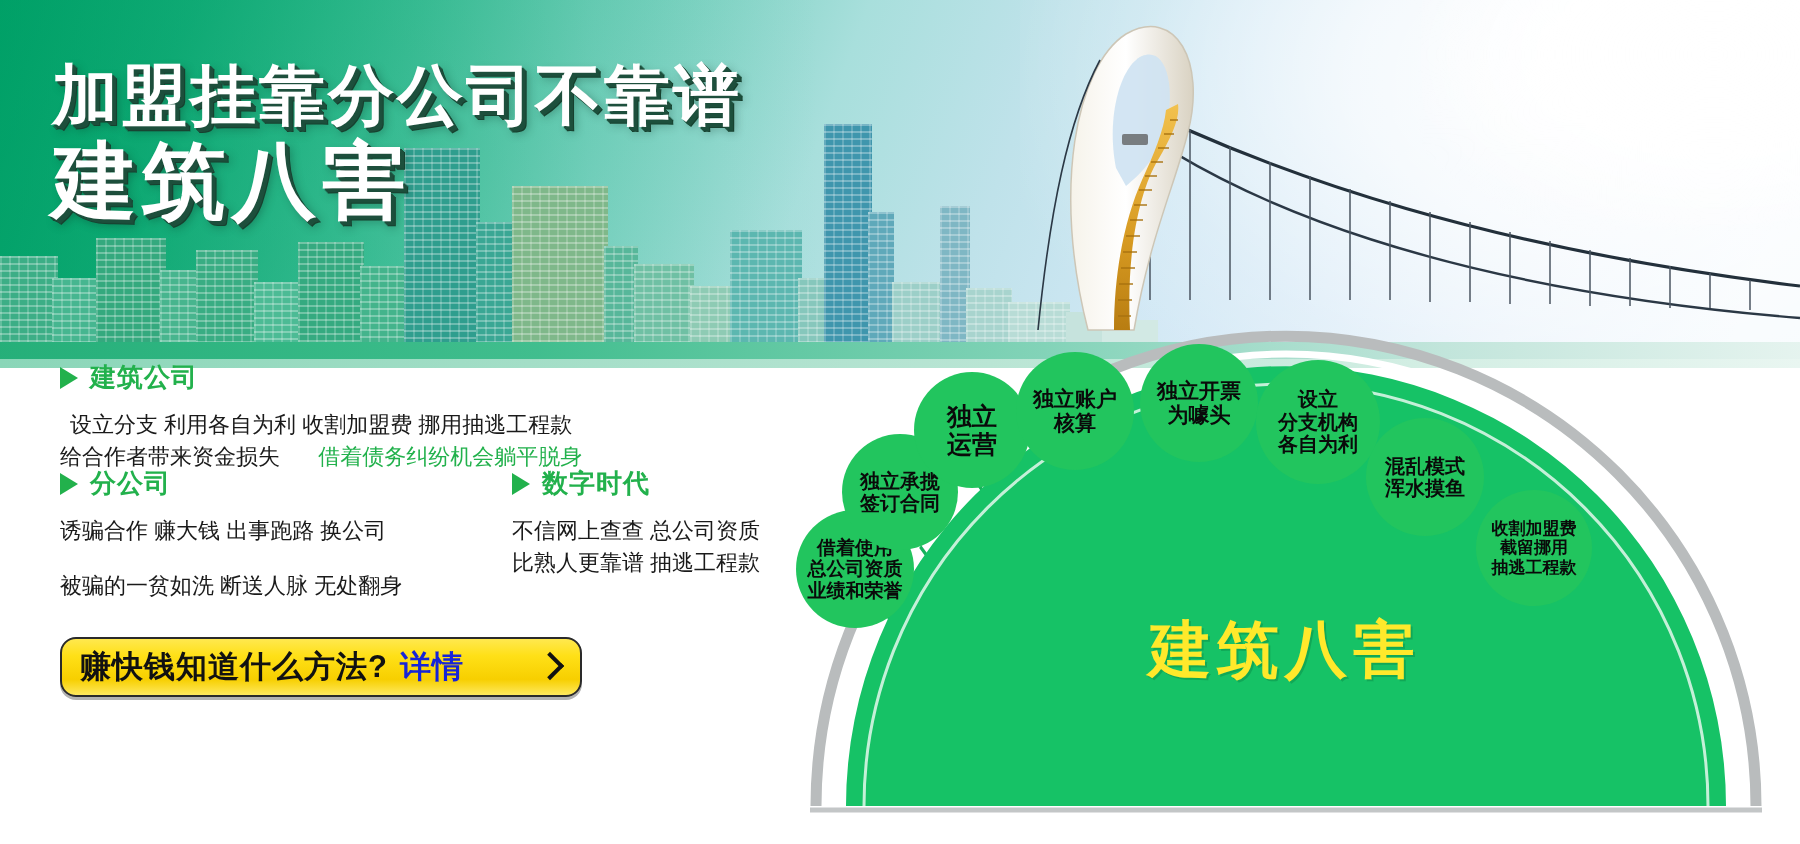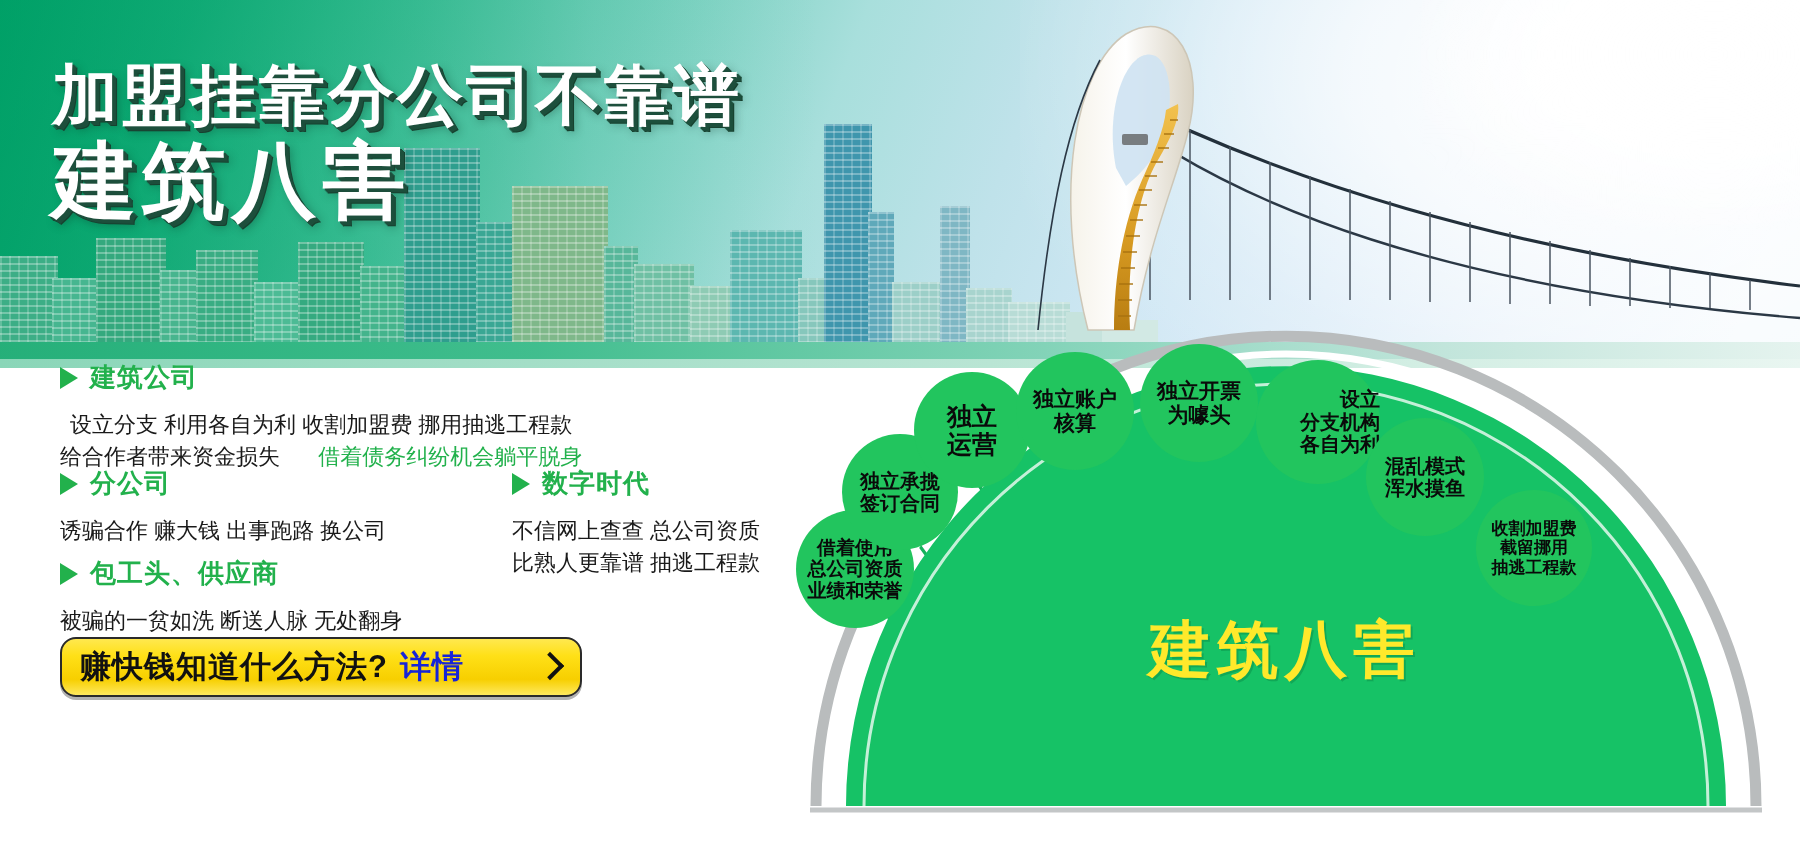--- a/index.html
+++ b/index.html
@@ -316,24 +316,20 @@
       <div class="sec-head">
         <span class="tri"></span>
         <span>分公司</span>
       </div>
       <div class="sec-body">
         <div>诱骗合作 赚大钱    出事跑路 换公司</div>
       </div>
     </div>
 
     <div class="sec" id="sec-contractor">
-      <div class="sec-head">
-        <span class="tri"></span>
-        <span>包工头、供应商</span>
-      </div>
       <div class="sec-body">
         <div>被骗的一贫如洗  断送人脉  无处翻身</div>
       </div>
     </div>
 
     <div class="sec" id="sec-digital">
       <div class="sec-head">
         <span class="tri"></span>
         <span>数字时代</span>
       </div>
@@ -397,21 +393,21 @@
     <div class="bubble" style="left:226px; top:22px; width:118px; height:118px; font-size:21px;">
       <span>独立账户</span>
       <span>核算</span>
     </div>
 
     <div class="bubble" style="left:350px; top:14px; width:118px; height:118px; font-size:21px;">
       <span>独立开票</span>
       <span>为噱头</span>
     </div>
 
-    <div class="bubble" style="left:466px; top:30px; width:124px; height:124px; font-size:20px;align-items:flex-end;">
+    <div class="bubble" style="left:466px; top:30px; width:124px; height:124px; font-size:20px;">
       <span>设立</span>
       <span>分支机构</span>
       <span>各自为利</span>
     </div>
 
     <div class="bubble" style="left:576px; top:88px; width:118px; height:118px; font-size:20px;">
       <span>混乱模式</span>
       <span>浑水摸鱼</span>
     </div>
 

